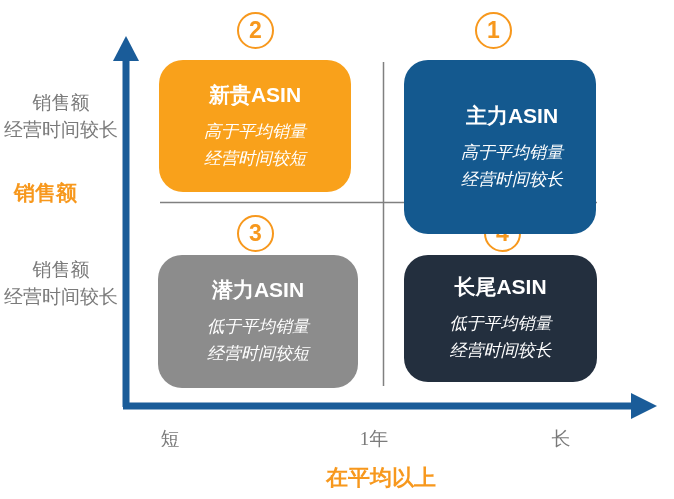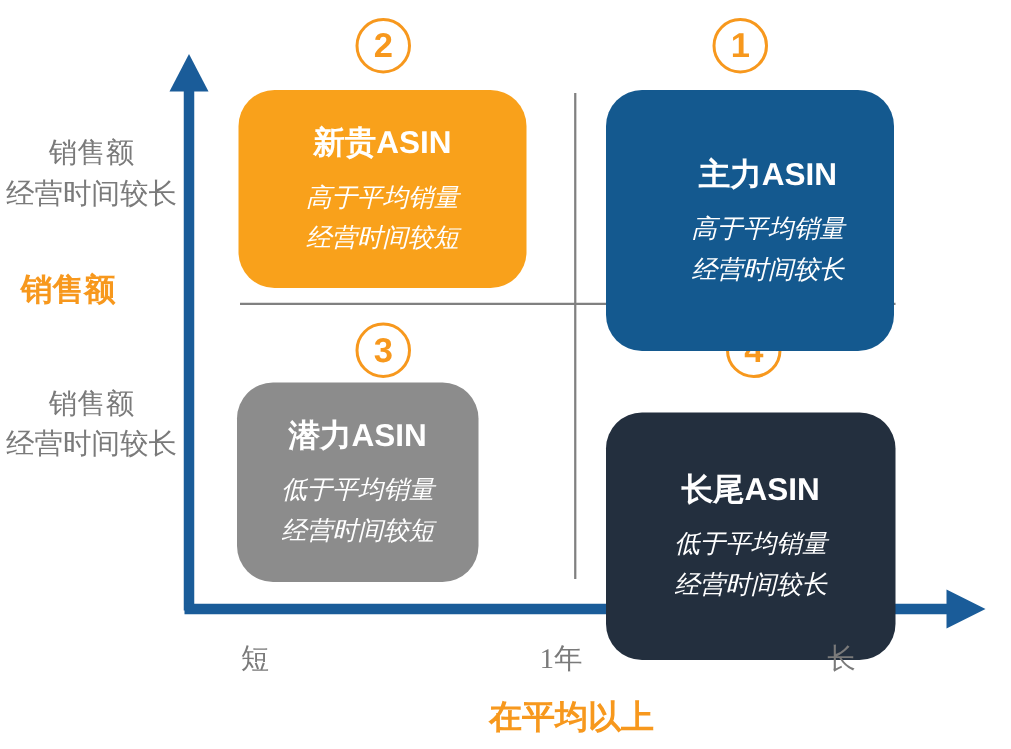--- a/index.html
+++ b/index.html
@@ -33,22 +33,22 @@
 
   .qbox{
     position:absolute;border-radius:24px;color:#fff;
     display:flex;flex-direction:column;align-items:center;justify-content:center;
     text-align:center;
   }
   .qbox .q-title{font-size:21px;font-weight:bold;margin-bottom:9px;}
   .qbox .q-line{font-size:17px;line-height:27px;font-style:italic;}
   .q-orange{left:159px;top:60px;width:192px;height:132px;background:var(--box_orange);}
   .q-blue{left:404px;top:60px;width:192px;height:174px;background:var(--box_blue);padding-left:24px;}
-  .q-gray{left:158px;top:255px;width:161px;height:133px;background:var(--box_gray);}
-  .q-dark{left:404px;top:275px;width:193px;height:165px;background:var(--box_dark);}
+  .q-gray{left:158px;top:255px;width:200px;height:133px;background:var(--box_gray);}
+  .q-dark{left:404px;top:255px;width:193px;height:127px;background:var(--box_dark);}
 
   .y-label{
     position:absolute;left:0;width:122px;text-align:center;
     color:var(--label_gray);font-size:19px;line-height:27px;
   }
   .y-label-above{top:89px;}
   .y-label-below{top:256px;}
   .y-title{
     position:absolute;left:14px;top:179px;
     color:var(--accent_orange);font-size:21px;font-weight:bold;

